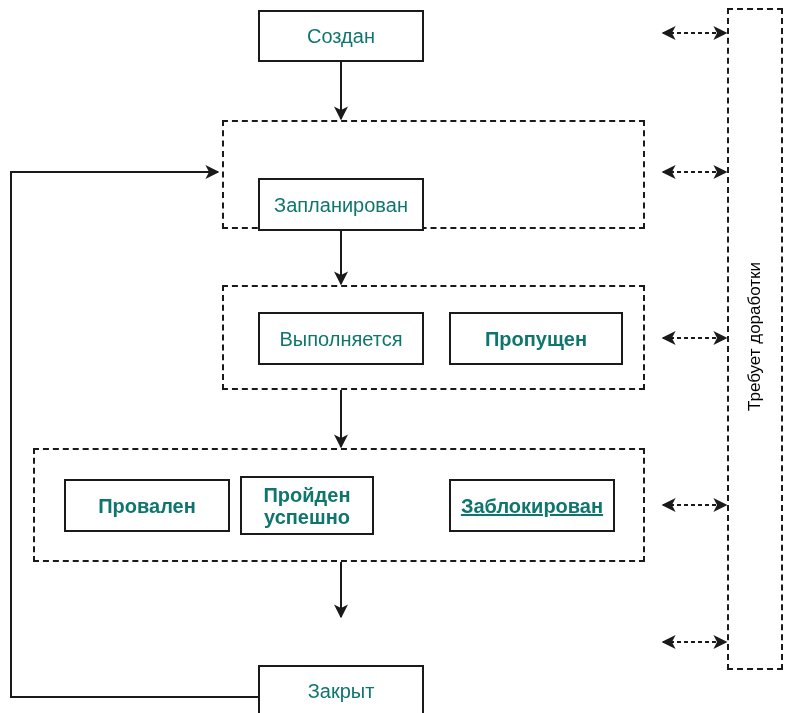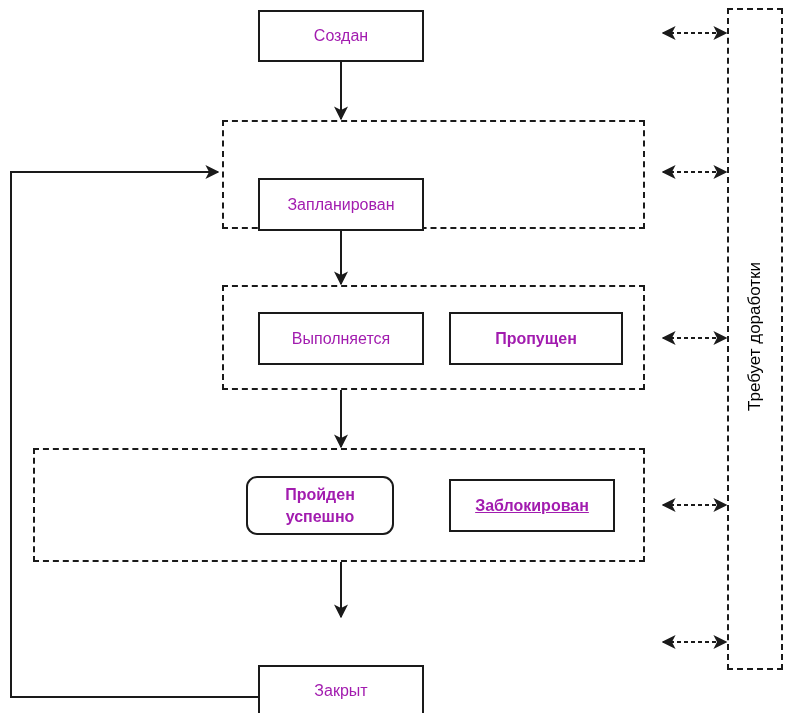--- a/index.html
+++ b/index.html
@@ -18,22 +18,22 @@
   
   .state-box {
     position: absolute;
     box-sizing: border-box;
     border: 2px solid #1a1a1a;
     background: #ffffff;
     display: flex;
     align-items: center;
     justify-content: center;
     text-align: center;
-    color: #a21caf;
-    font-size: 16px;
+    color: #0f766e;
+    font-size: 20px;
     line-height: 22px;
     z-index: 3;
   }
   .state-box.bold { font-weight: bold; }
   .state-box .lbl { display: block; padding: 0 6px; white-space: pre-line; }
 
   
   .group-box {
     position: absolute;
     box-sizing: border-box;
@@ -122,22 +122,25 @@
 
 
   <div class="state-box" style="left:258px; top:312px; width:166px; height:53px;text-align:right;">
     <span class="lbl">Выполняется</span>
   </div>
 
   <div class="state-box bold" style="left:449px; top:312px; width:174px; height:53px;">
     <span class="lbl">Пропущен</span>
   </div>
 
+  <div class="state-box bold" style="left:64px; top:479px; width:166px; height:53px;">
+    <span class="lbl">Провален</span>
+  </div>
 
-  <div class="state-box bold" style="left:246px; top:476px; width:148px; height:59px;border-radius:11px;">
+  <div class="state-box bold" style="left:240px; top:476px; width:134px; height:59px;">
     <span class="lbl">Пройден
 успешно</span>
   </div>
 
   <div class="state-box bold" style="left:449px; top:479px; width:166px; height:53px;text-decoration:underline;">
     <span class="lbl">Заблокирован</span>
   </div>
 
   <div class="state-box" style="left:258px; top:617px; width:166px; height:52px;margin-top:48px;">
     <span class="lbl">Закрыт</span>

